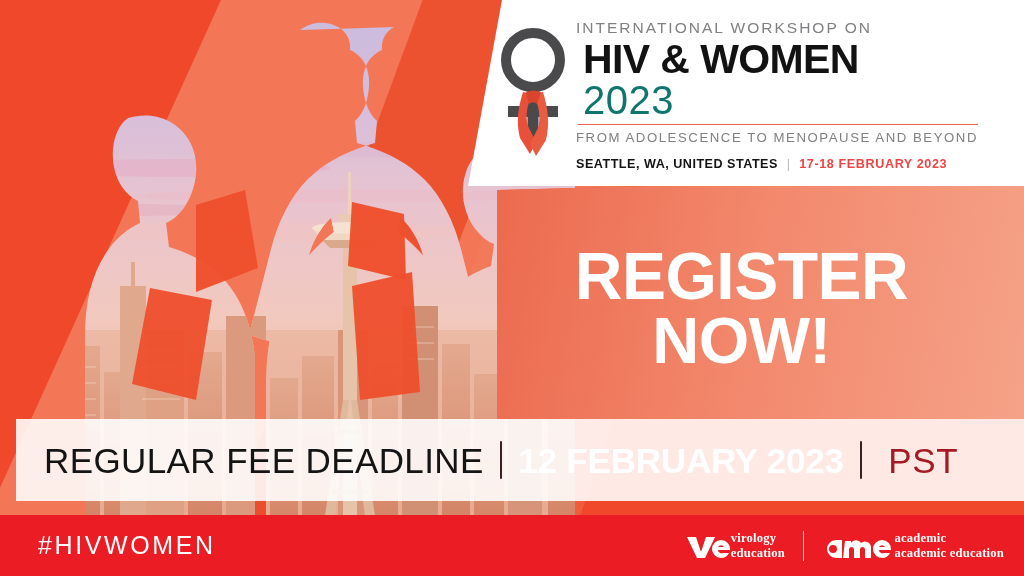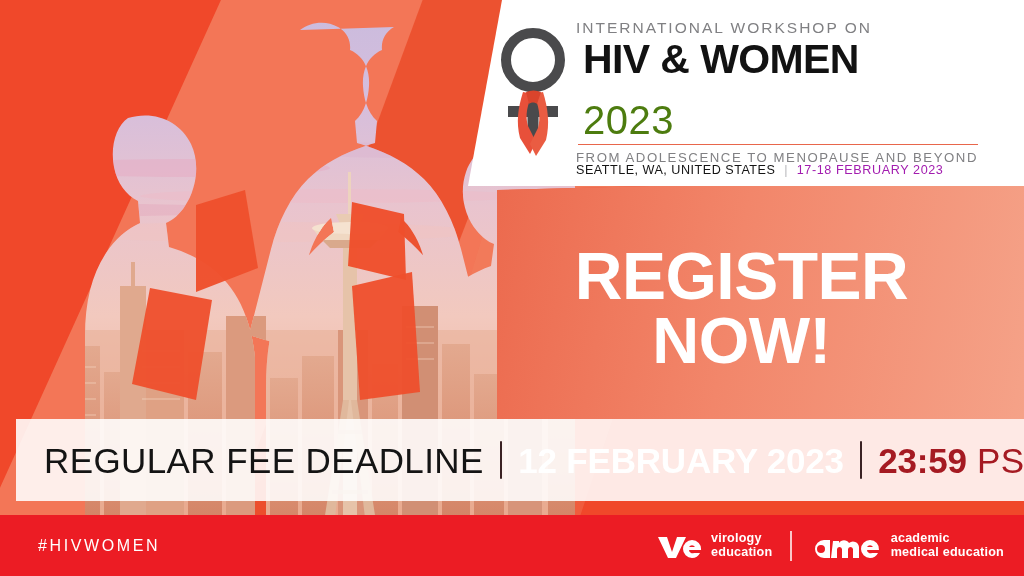--- a/index.html
+++ b/index.html
@@ -44,35 +44,34 @@
   }
   .line-title{
     display:flex;align-items:baseline;white-space:nowrap;line-height:1;
     margin-bottom:4px;
     flex-direction:column;
   }
   .title-main{
     font-size:41px;font-weight:bold;color:#121212;letter-spacing:-0.6px;
   }
   .title-year{
-    font-size:40px;font-weight:300;color:#4d7c0f;letter-spacing:0.5px;
+    font-size:40px;font-weight:300;color:#0f766e;letter-spacing:0.5px;
     margin-left:7px;
-    margin-top:20px;
   }
   .rule{
     height:1.6px;background:#E8664B;width:400px;margin:3px 0 6px 2px;
   }
   .line-sub{
     font-size:13.2px;letter-spacing:1.55px;color:#808083;font-weight:400;
-    line-height:1;white-space:nowrap;
+    line-height:1;white-space:nowrap;margin-bottom:14px;
   }
   .line-loc{font-size:12.6px;line-height:1;white-space:nowrap;letter-spacing:.35px;}
-  .loc-city{font-weight:normal;color:#141414;letter-spacing:.5px;}
+  .loc-city{font-weight:bold;color:#141414;letter-spacing:.5px;}
   .loc-pipe{color:#b9b9bc;margin:0 5px;font-weight:400;}
-  .loc-date{color:#a21caf;font-weight:400;letter-spacing:.6px;}
+  .loc-date{color:#ef4444;font-weight:700;letter-spacing:.6px;}
 
   
   .register-panel{
     position:absolute;
     left:497px;top:176px;width:527px;height:243px;
     z-index:4;
     clip-path:polygon(0 14px, 527px 0, 527px 243px, 0 243px);
     background:linear-gradient(100deg,#EC6A4E 0%,#F2866A 45%,#F5A288 100%);
   }
   .register-top-edge{
@@ -120,24 +119,24 @@
   }
 
   
   .footer{
     position:absolute;left:0;bottom:0;width:1024px;height:61px;
     background:#EC1C24;z-index:8;
     display:flex;align-items:center;justify-content:space-between;
     padding:0 20px 0 38px;
   }
   .hashtag{
-    color:#ffffff;font-size:16px;font-weight:300;letter-spacing:2.6px;
+    color:#ffffff;font-size:25px;font-weight:300;letter-spacing:2.6px;
   }
   .sponsors{display:flex;align-items:center;gap:0;}
-  .sponsor{display:flex;align-items:flex-start;gap:9px;}
+  .sponsor{display:flex;align-items:center;font-family:Liberation Serif, serif;}
   .sp-mark{display:block;}
   .sp-words{
     color:#fff;font-size:12.6px;font-weight:bold;line-height:1.12;
     letter-spacing:.2px;
   }
   .sp-divider{
     width:1.4px;height:30px;background:rgba(255,255,255,.75);
     margin:0 18px;
   }
 </style>
@@ -382,21 +381,20 @@
     <span class="l1">REGISTER</span>
     <span class="l2">NOW!</span>
   </div>
 
   <div class="deadline-bar">
     <div class="deadline-inner">
       <span class="dl-label">REGULAR FEE DEADLINE</span>
       <span class="dl-sep"></span>
       <span class="dl-date">12 FEBRUARY 2023</span>
       <span class="dl-sep"></span>
-      <span class="dl-time">23:59</span>
       <span class="dl-tz">PST</span>
     </div>
   </div>
 
   <div class="footer">
 
     <span class="hashtag">#HIVWOMEN</span>
 
     <div class="sponsors">
 
@@ -422,19 +420,19 @@
           <path d="M14,9 a9,9 0 1,0 0,18 l6,0 l0,-18 Z M11,14 a4,4 0 1,1 0,8 a4,4 0 0,1 0,-8 Z" fill="#ffffff"></path>
 
           <path d="M23,10 l6,0 l0,2 a6,6 0 0,1 10,0 a6,6 0 0,1 10,4 l0,11 l-6,0 l0,-9
                    a2.6,2.6 0 0,0 -5,0 l0,9 l-6,0 l0,-9 a2.6,2.6 0 0,0 -5,0 l0,9 l-6,0 Z" fill="#ffffff"></path>
 
           <path d="M60,9 a9,9 0 1,0 0,18 a9,9 0 0,0 8,-5 l-6,0 a3.5,3.5 0 0,1 -5,-3 l12,0
                    a9,9 0 0,0 -9,-10 Z M57,16 a3.5,3.5 0 0,1 6,0 Z" fill="#ffffff"></path>
         </svg>
         <div class="sp-words">
           <div>academic</div>
-          <div>medical education</div>
+          <div>academic education</div>
         </div>
       </div>
     </div>
   </div>
 
 </div>
 
 </body></html>

